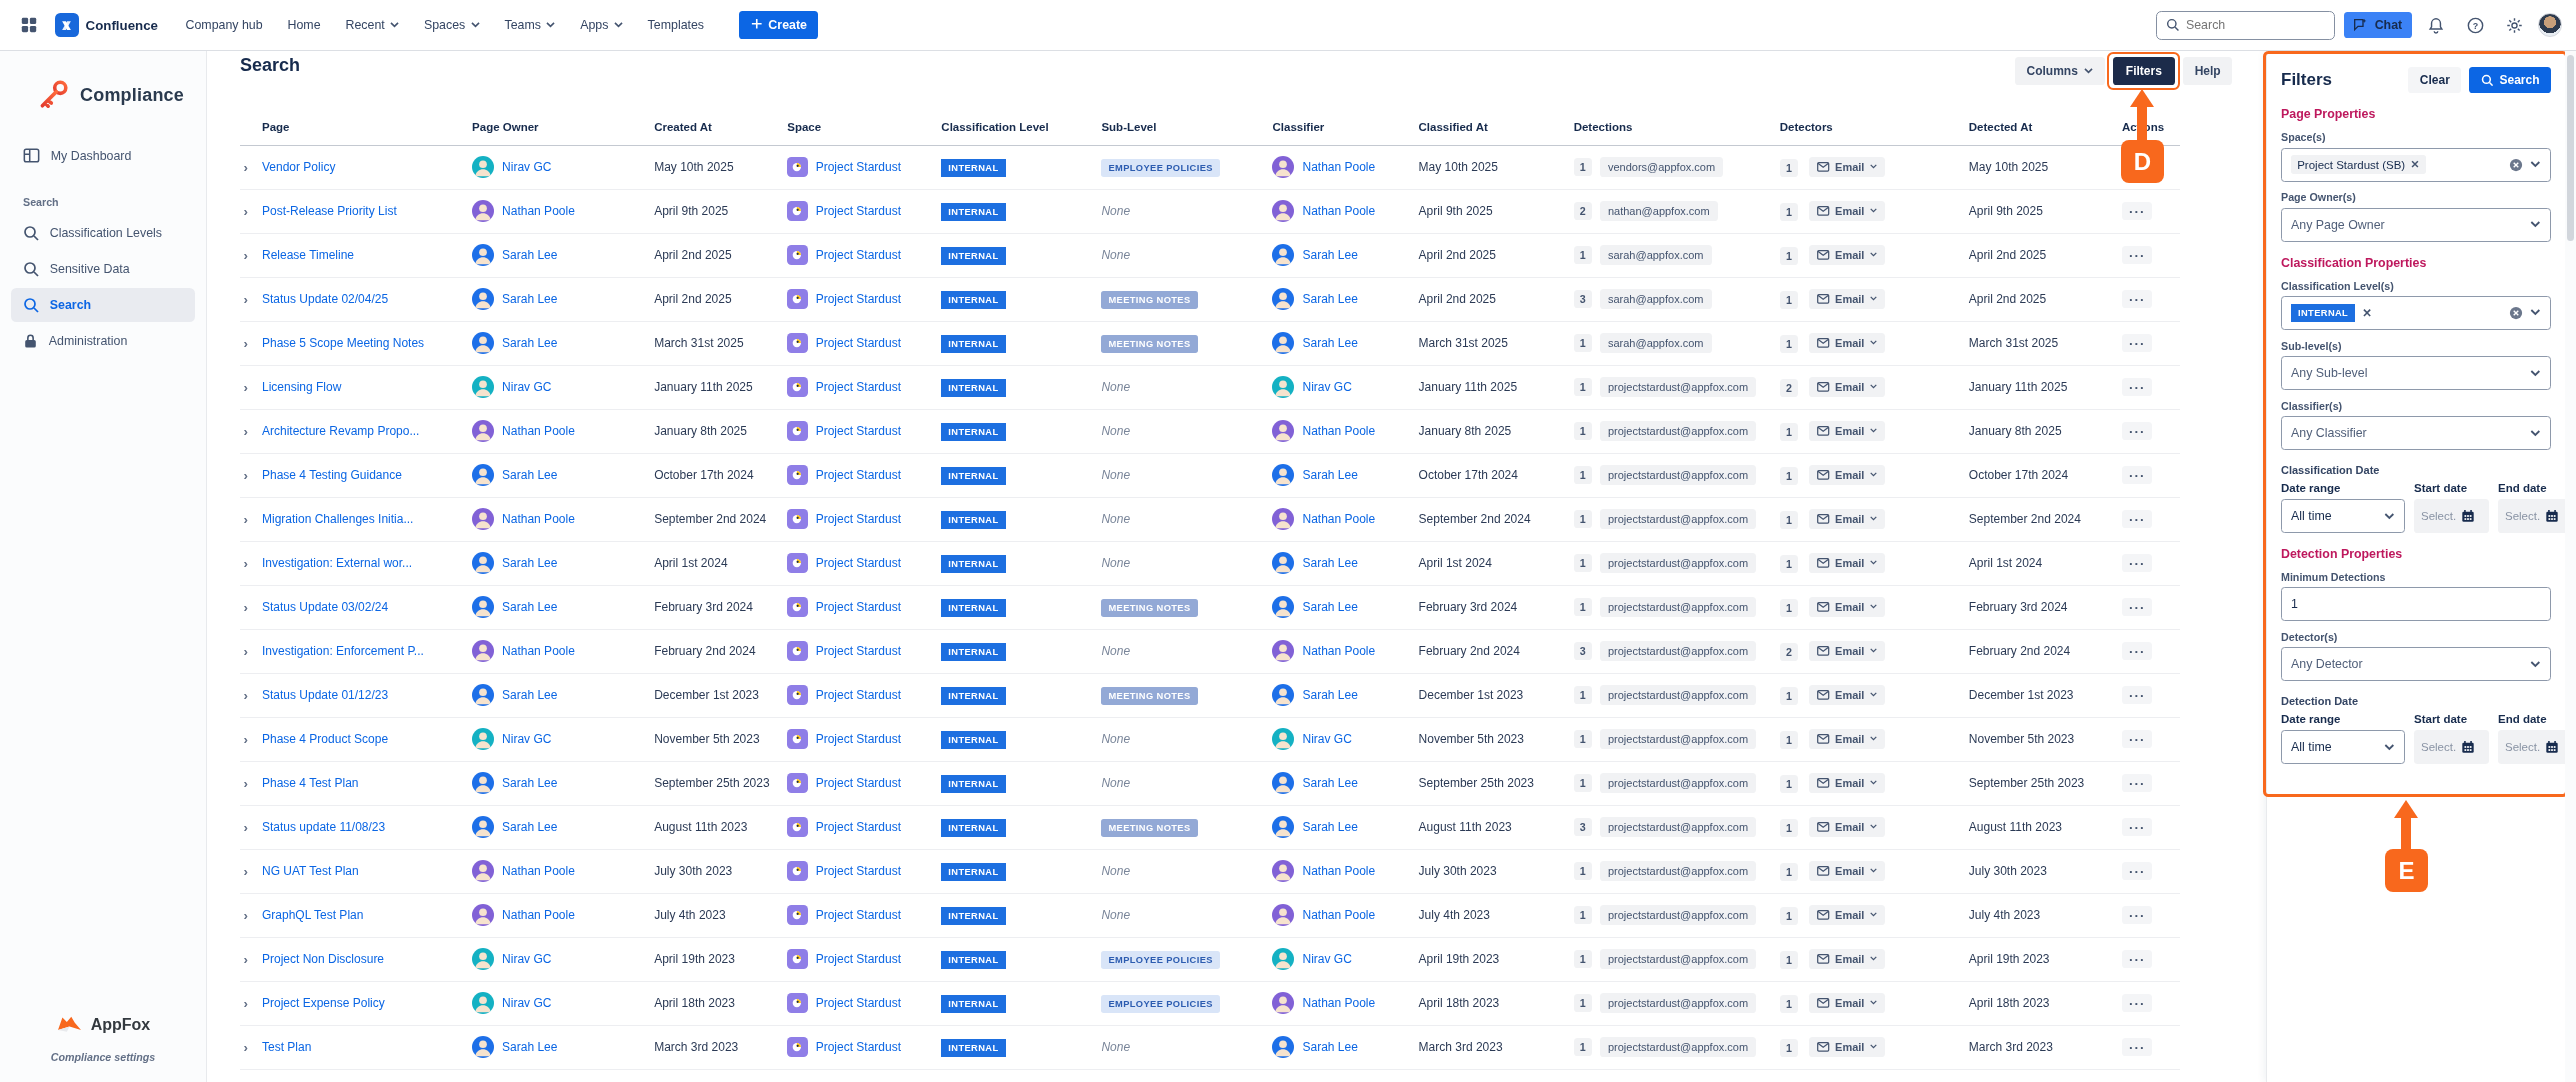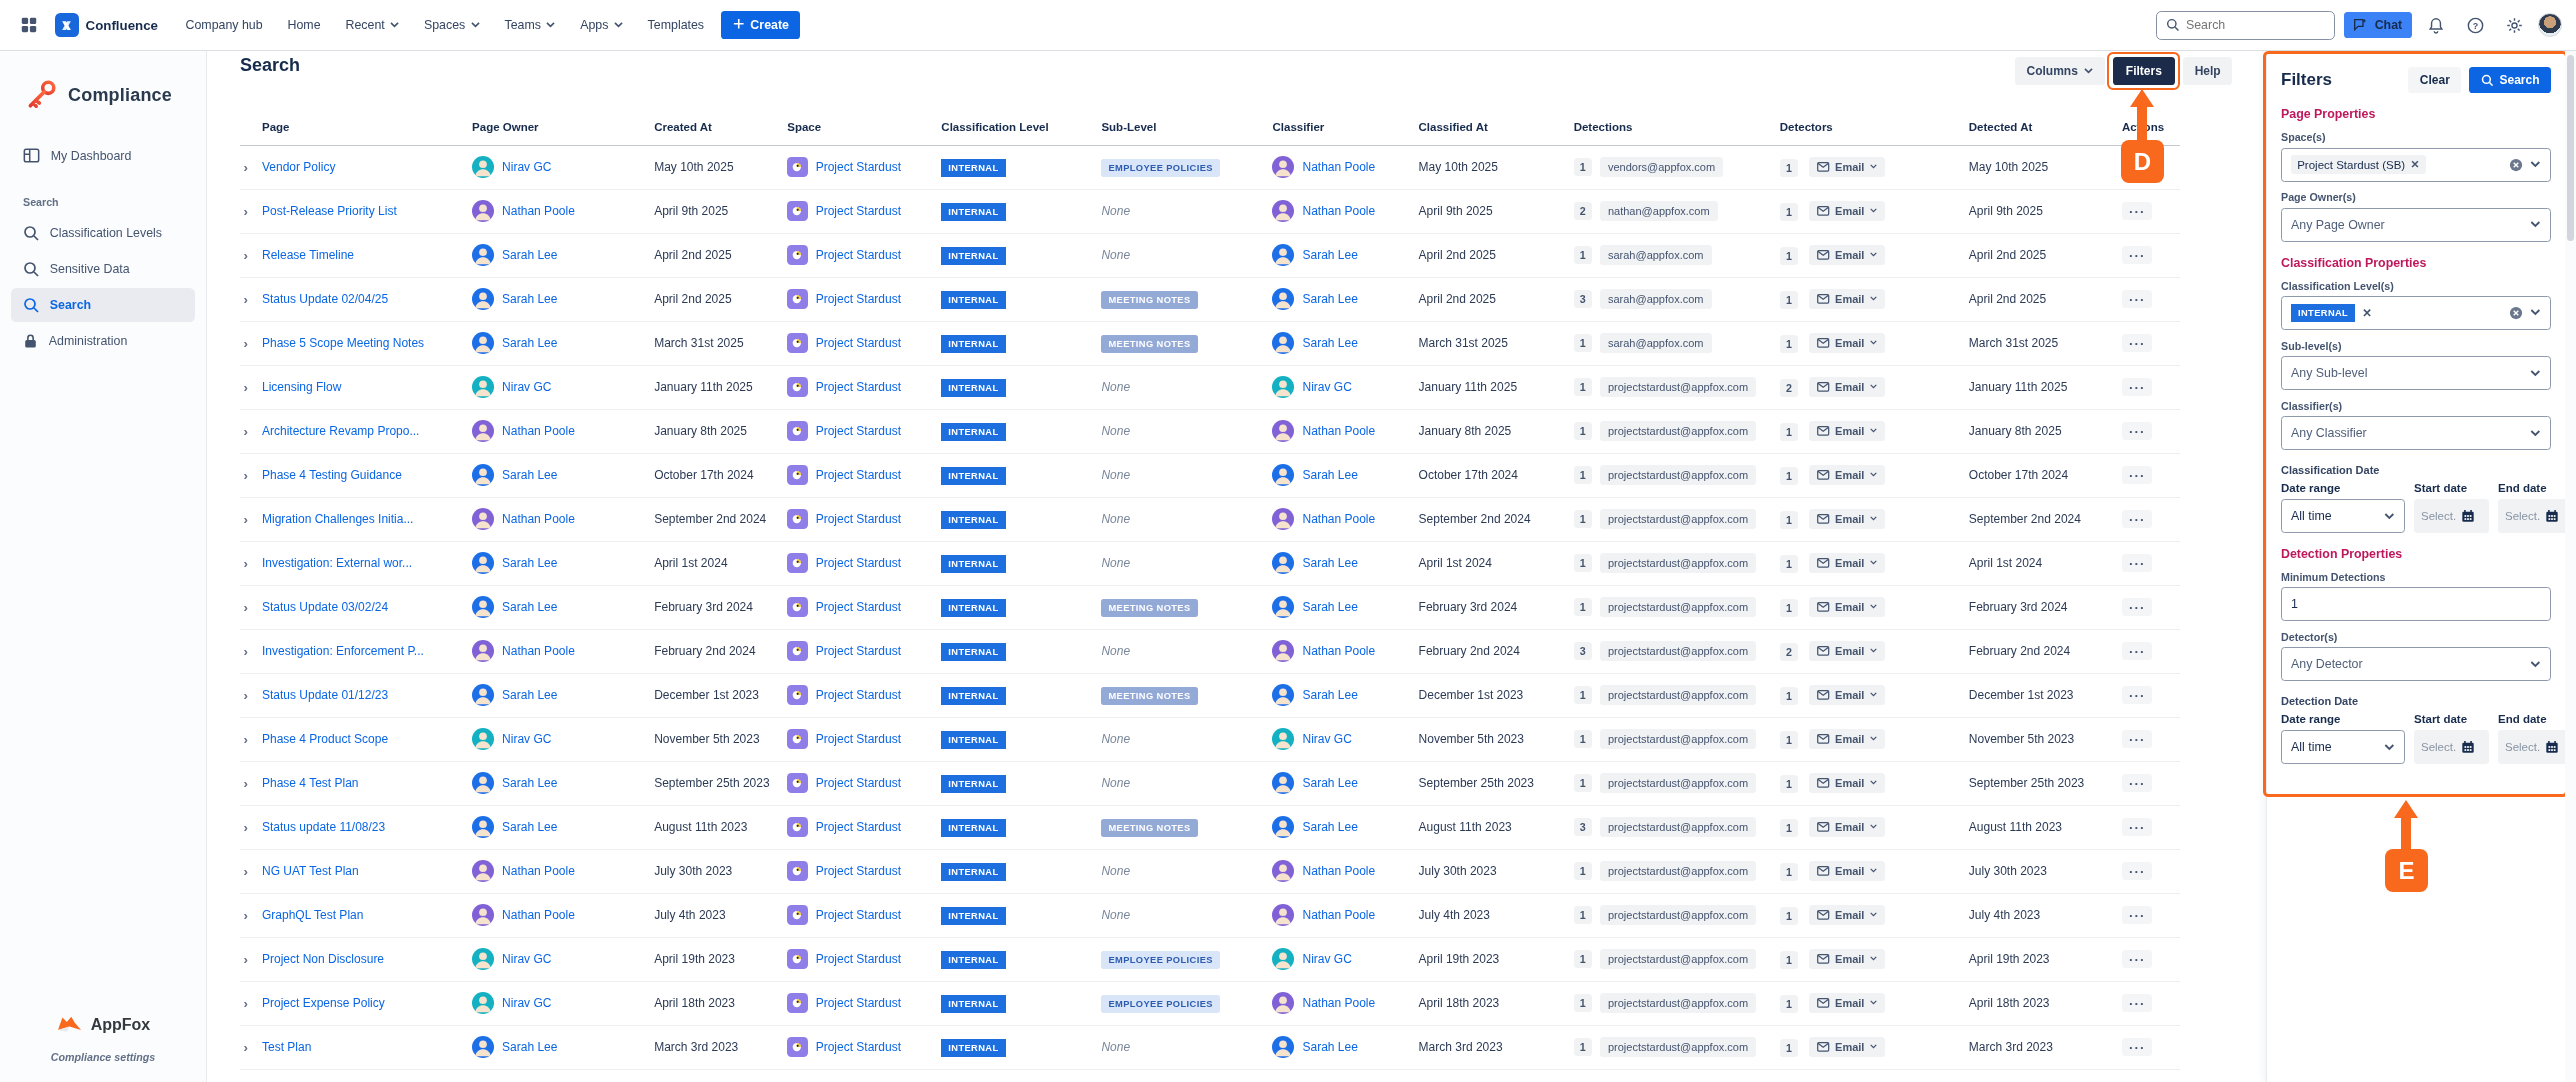--- a/index.html
+++ b/index.html
@@ -10,35 +10,35 @@
   .topnav { position:absolute; left:0; top:0; width:2576px; height:51px; background:#fff;
     border-bottom:0.9px solid #DCDFE4; display:flex; align-items:center; padding:0 14px; gap:5.3px; z-index:30; }
   .icon-btn { width:30px; height:30px; border:none; background:transparent; border-radius:3.6px;
     display:flex; align-items:center; justify-content:center; cursor:pointer; }
   .brand { display:flex; align-items:center; gap:7px; margin:0 12.4px 0 5.3px; }
   .brand-mark { width:24px; height:24px; border-radius:5.3px; background:#1868DB; display:flex; align-items:center; justify-content:center; }
   .brand-name { font-size:13.3px; font-weight:700; color:#172B4D; }
   .nav-item { display:flex; align-items:center; gap:5.3px; padding:7px 9.8px; border-radius:3.6px;
     font-size:12.4px; color:#344563; font-weight:500; cursor:pointer; background:transparent; border:none; }
   .btn-create { display:flex; align-items:flex-start; gap:6.2px; background:#0C66E4; color:#fff; border:none;
-    font-size:12.4px; font-weight:600; padding:7px 11.5px; border-radius:3.6px; margin-left:2px; cursor:pointer; }
+    font-size:12.4px; font-weight:600; padding:7px 11.5px; border-radius:3.6px; margin-left:20px; cursor:pointer; }
   .topnav-right { margin-left:auto; display:flex; align-items:center; gap:9px; }
   .global-search { width:179px; height:29px; border:0.9px solid #8590A2; border-radius:5.3px;
     display:flex; align-items:center; gap:7px; padding:0 9px; background:#fff; }
   .global-search input { border:none; outline:none; font-size:12.4px; color:#44546F; width:124px;
     font-family:"Liberation Sans", sans-serif; background:transparent; }
   .btn-chat { display:flex; align-items:center; gap:6.2px; background:#3b82f6; border:none; border-radius:3.6px;
     padding:6.2px 9.8px; font-size:12.4px; font-weight:600; color:#172B4D; cursor:pointer; }
   .avatar-top { width:24px; height:24px; border-radius:50%;
     background:radial-gradient(circle at 50% 38%, #C9A07A 0 34%, #2E3B4E 35% 62%, #E8EDF2 63%); border:0.9px solid #D5D8DE; }
 
   
   .sidebar { position:absolute; left:0; top:51px; width:207px; bottom:0; background:#FBFCFD;
     border-right:0.9px solid #E8EAED; z-index:20; }
-  .app-logo { display:flex; align-items:center; gap:9px; padding:27px 0 25px 25px; }
+  .app-logo { display:flex; align-items:center; gap:9px; padding:27px 0 25px 25px;margin-left:12px; }
   .app-logo-text { font-size:18px; font-weight:600; color:#2A3A4E; letter-spacing:0.2px; }
   .side-item { display:flex; align-items:center; gap:10.7px; height:34px; margin:1.8px 10.7px; padding:0 12.4px;
     border-radius:5.3px; font-size:12.4px; color:#44546F; font-weight:500; cursor:pointer; }
   .side-item.sel { background:#E9EBF0; color:#0C66E4; font-weight:600; }
   .side-section { font-size:10.7px; font-weight:700; color:#626F86; padding:21px 0 7px 23px; }
   .side-footer { position:absolute; bottom:19.5px; left:0; width:100%; text-align:center; }
   .appfox-row { display:flex; align-items:center; justify-content:center; gap:8px; }
   .appfox-name { font-size:16px; font-weight:700; color:#33393F; }
   .side-footer-link { display:block; margin-top:14px; font-size:10.7px; color:#626F86; font-weight:600; cursor:pointer;font-style:italic; }
 

